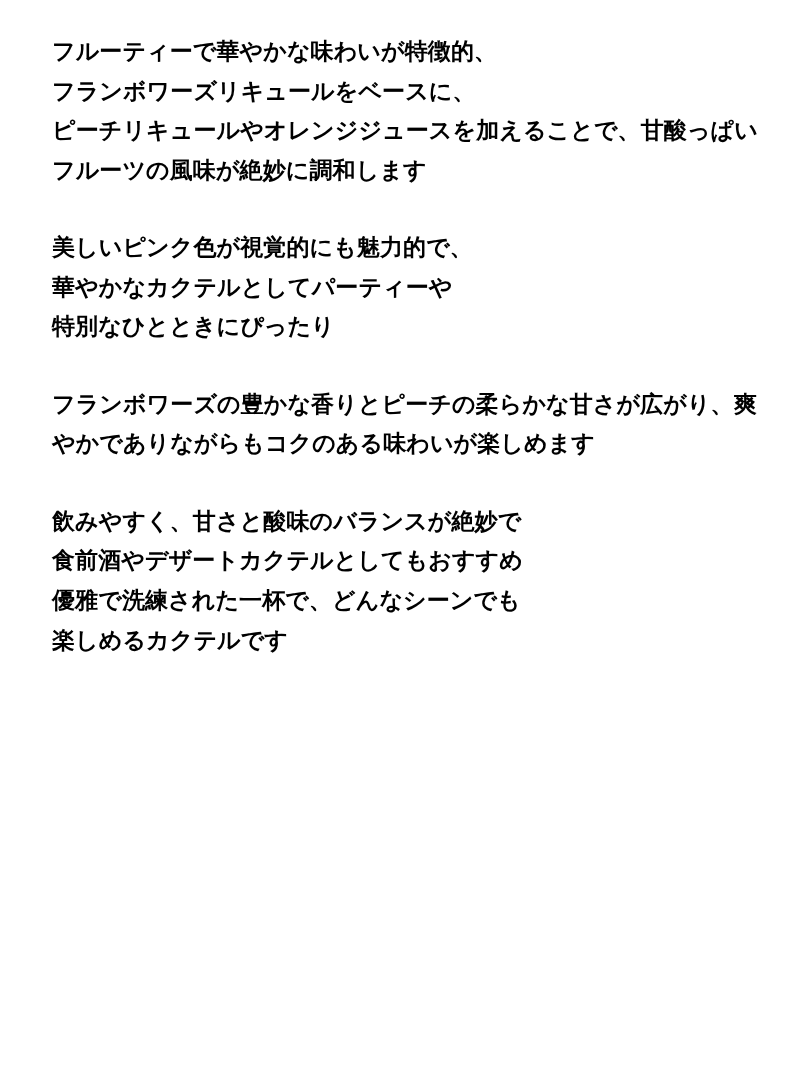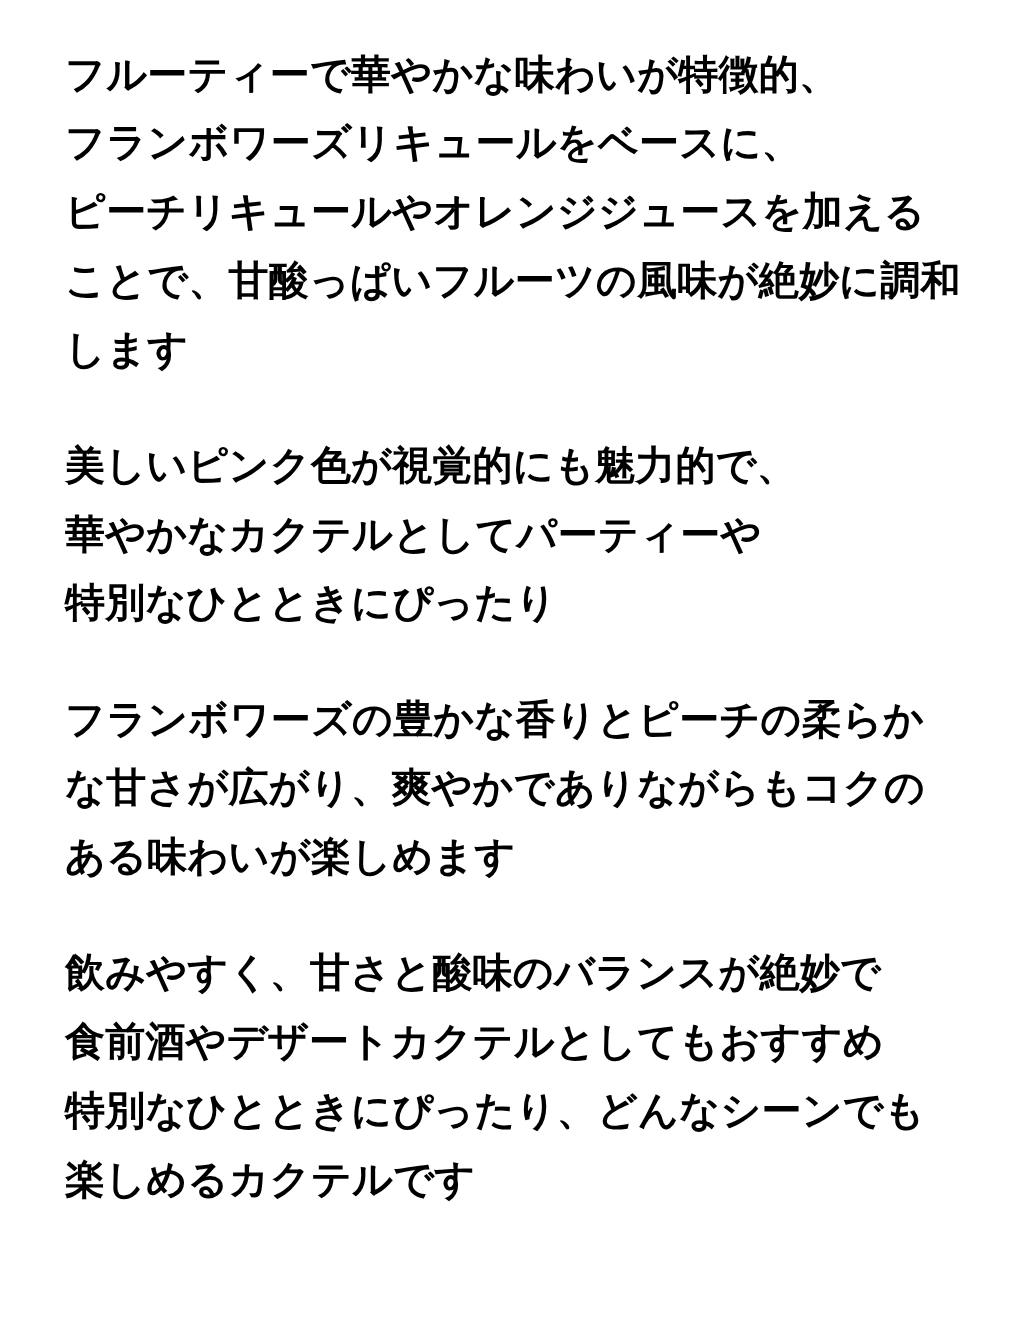--- a/index.html
+++ b/index.html
@@ -15,21 +15,21 @@
     overflow: hidden;
   }
   .page {
     box-sizing: border-box;
     width: 810px;
     height: 1071px;
     padding: 32px 40px 0 52px;
     background: #ffffff;
   }
   .block {
-    font-size: 32px;
+    font-size: 23px;
     font-weight: 700;
     line-height: 1.72;
     letter-spacing: 0.005em;
     margin: 0 0 38px 0;
     white-space: pre-line;
     word-break: break-all;
   }
   .block:last-child {
     margin-bottom: 0;
   }
@@ -40,15 +40,15 @@
 <div class="page">
   <p class="block">フルーティーで華やかな味わいが特徴的、
 フランボワーズリキュールをベースに、
 ピーチリキュールやオレンジジュースを加えることで、甘酸っぱいフルーツの風味が絶妙に調和します</p>
   <p class="block">美しいピンク色が視覚的にも魅力的で、
 華やかなカクテルとしてパーティーや
 特別なひとときにぴったり</p>
   <p class="block">フランボワーズの豊かな香りとピーチの柔らかな甘さが広がり、爽やかでありながらもコクのある味わいが楽しめます</p>
   <p class="block">飲みやすく、甘さと酸味のバランスが絶妙で
 食前酒やデザートカクテルとしてもおすすめ
-特別なひとときにぴったり、どんなシーンでも
+優雅で洗練された一杯で、どんなシーンでも
 楽しめるカクテルです</p>
 </div>
 
 </body></html>

